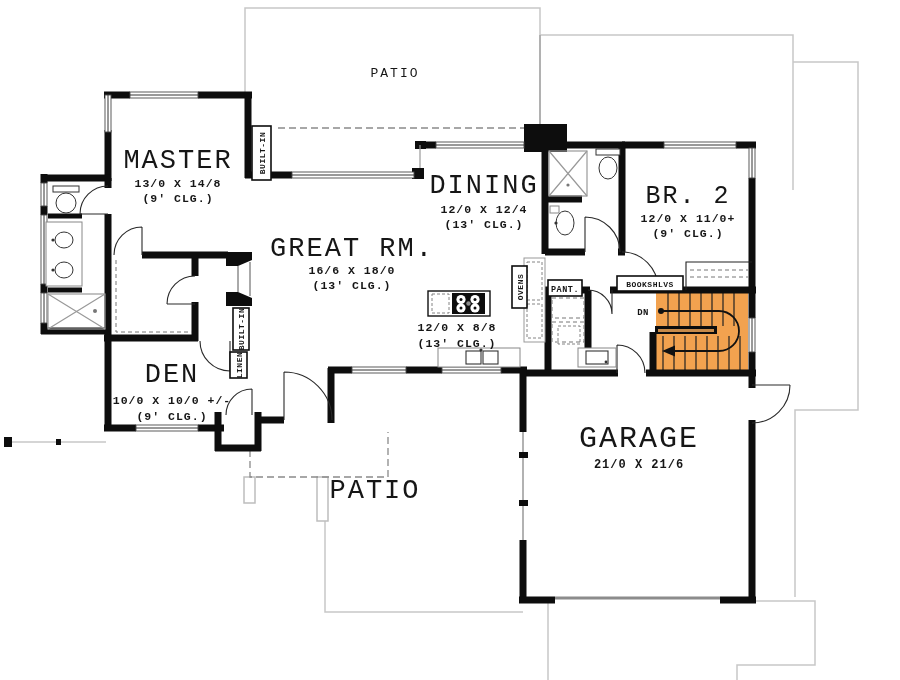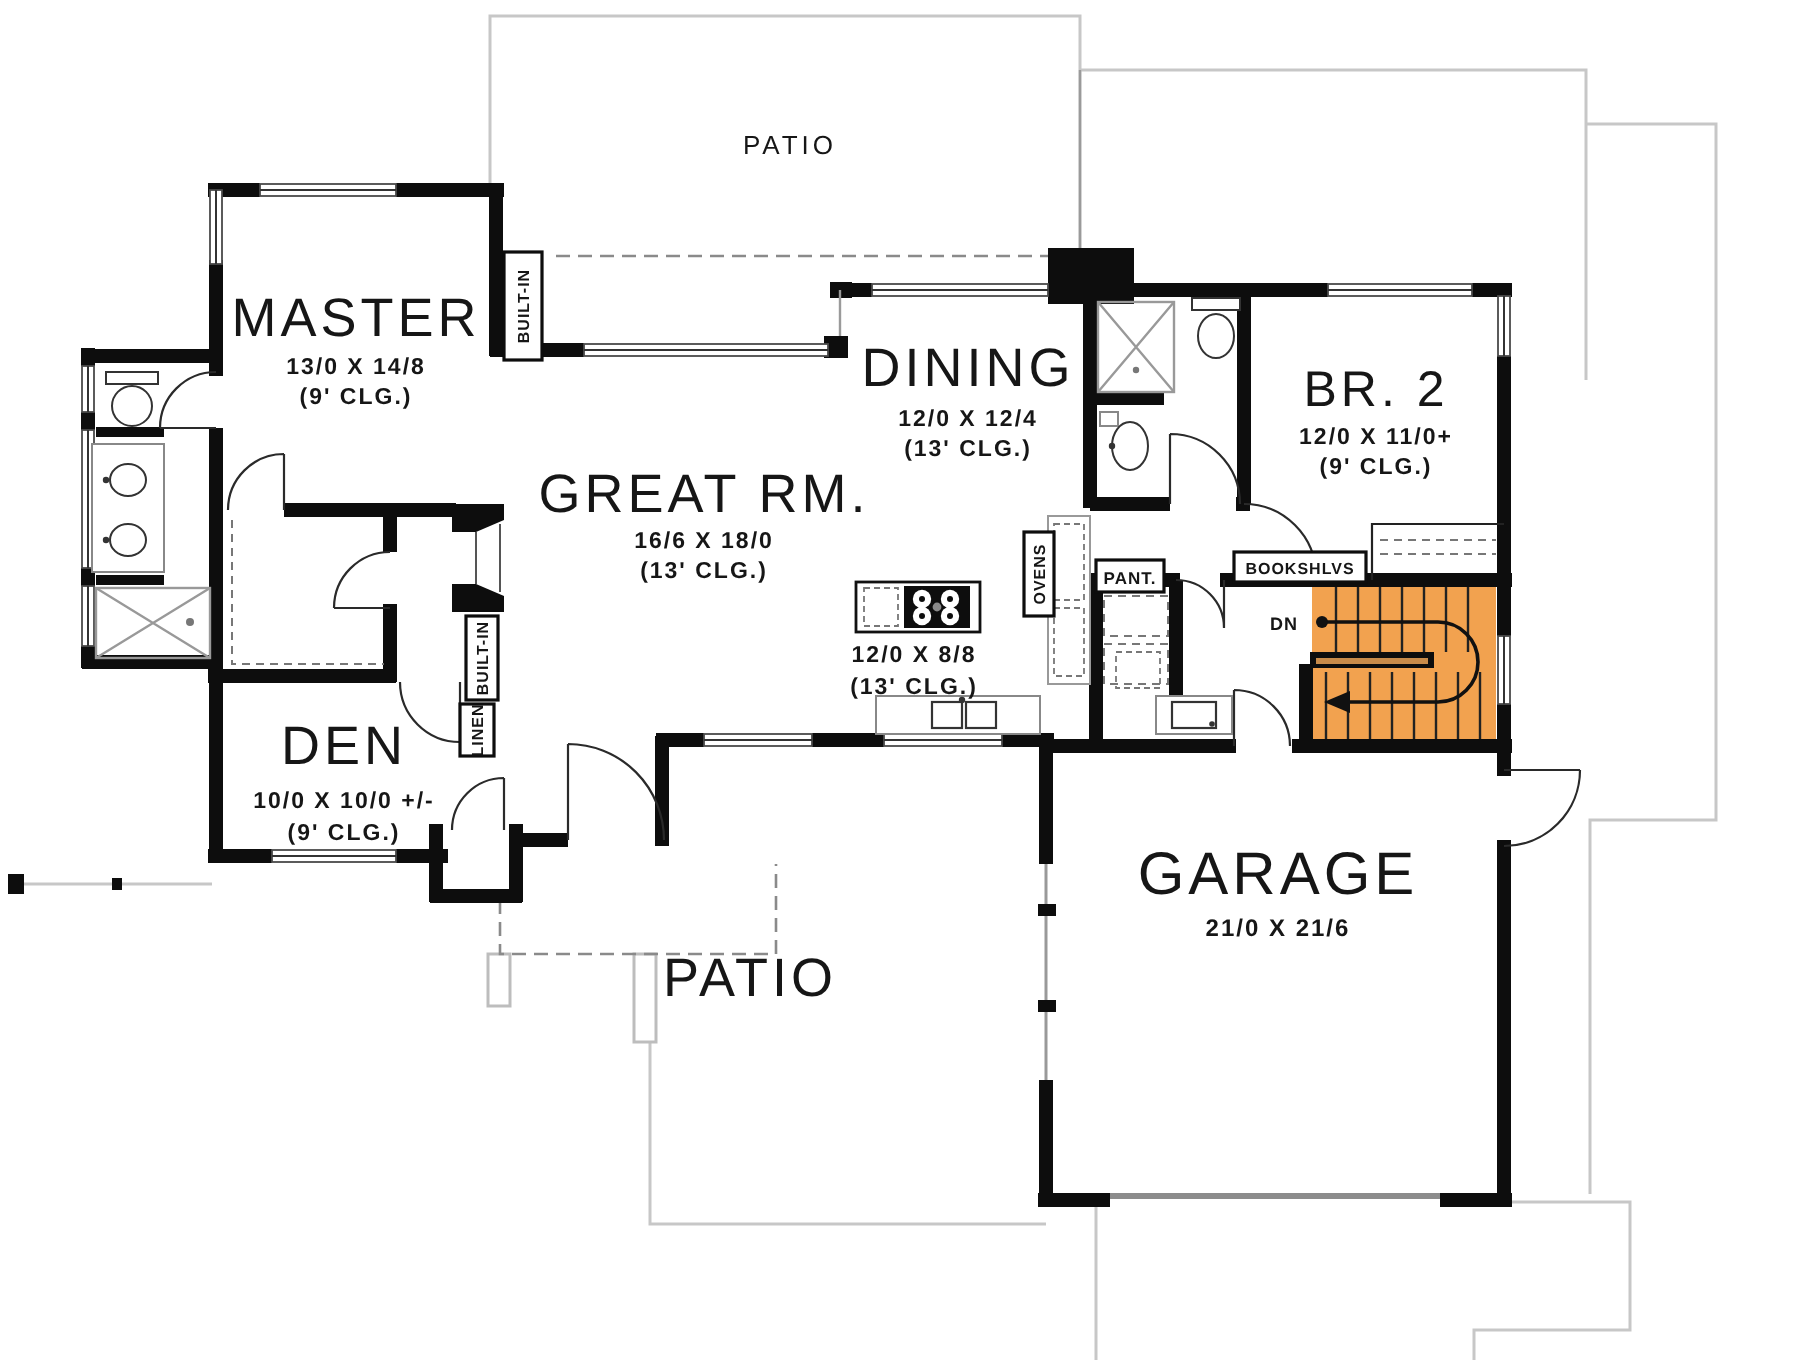--- a/index.html
+++ b/index.html
@@ -1,17 +1,17 @@
 <!DOCTYPE html>
 <html><head>
 <meta charset="utf-8">
 <style>
   html,body{margin:0;padding:0;background:#fff;}
   .plan{position:relative;width:900px;height:680px;background:#ffffff;overflow:hidden;
-        font-family:Liberation Sans, sans-serif;}
+        font-family:Liberation Mono, monospace;}
   svg{display:block}
   text{fill:#161616;}
   .room-name{font-weight:400;letter-spacing:2px;}
   .room-dims{font-weight:700;letter-spacing:1px;}
   .callout{font-weight:700;letter-spacing:.5px;}
 </style>
 </head>
 <body>
 
 <div class="plan">

